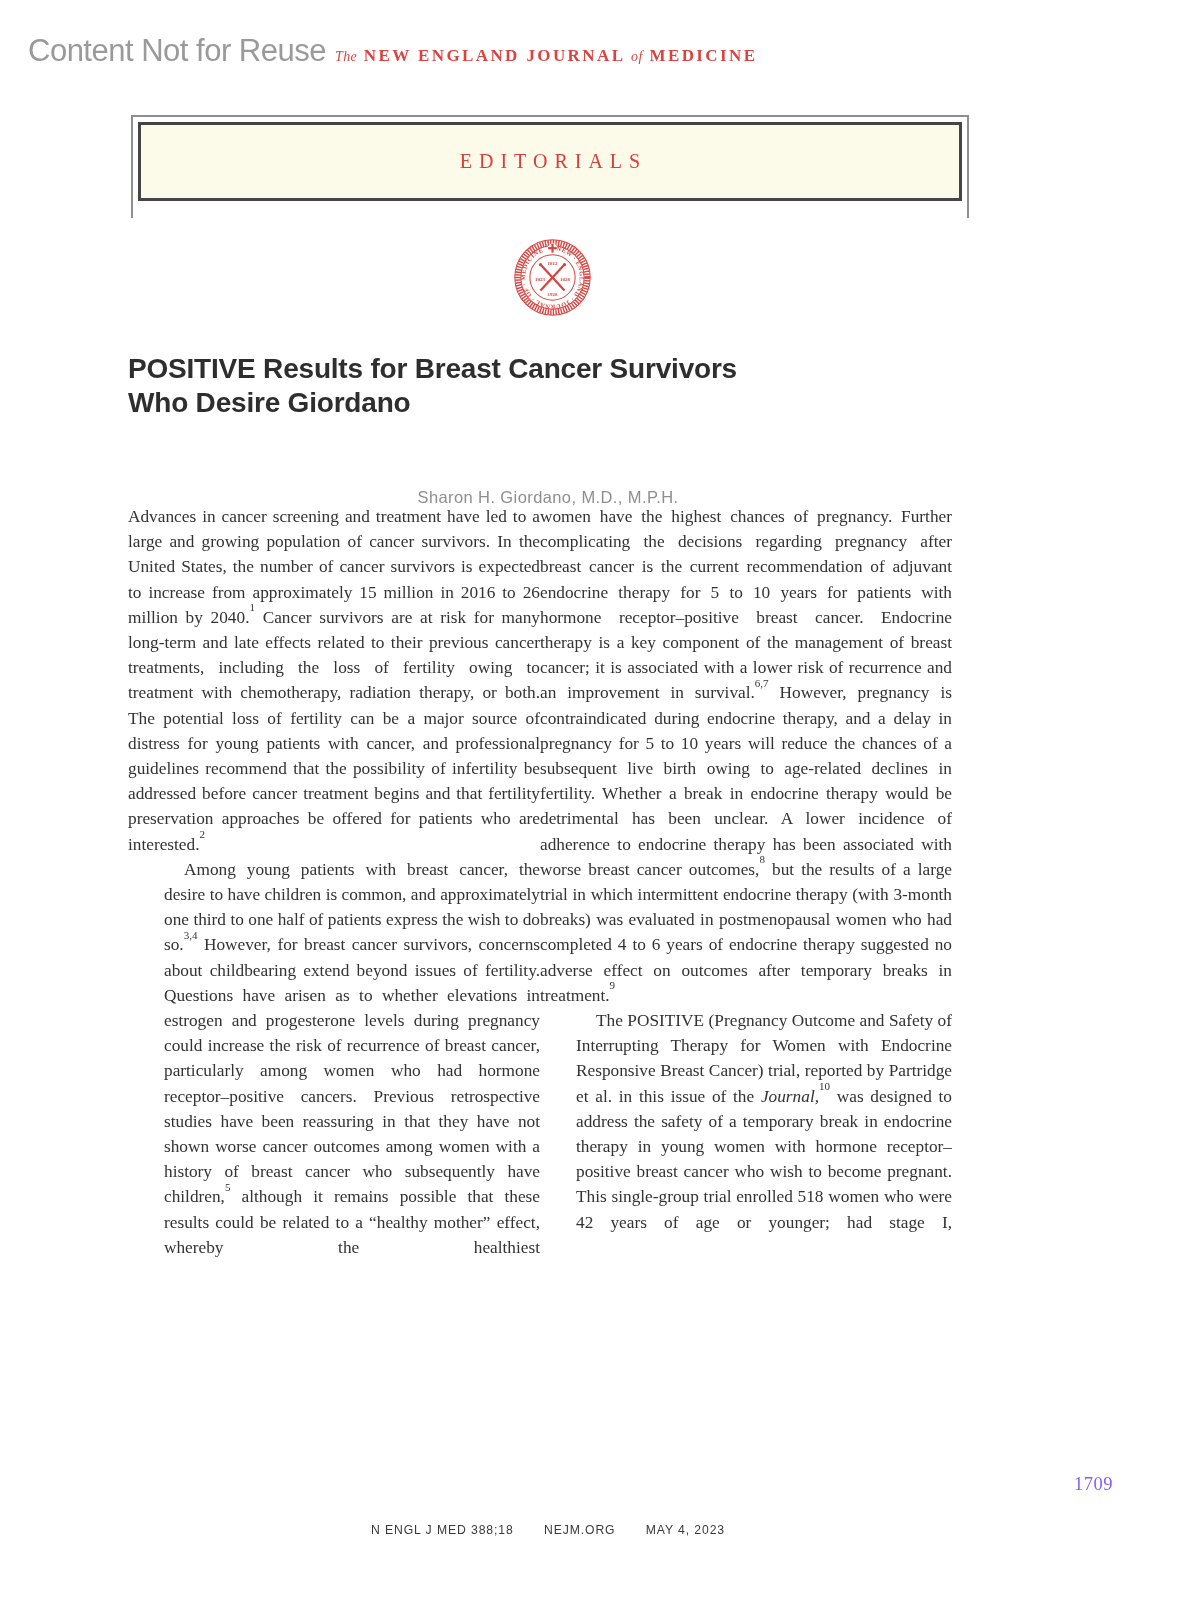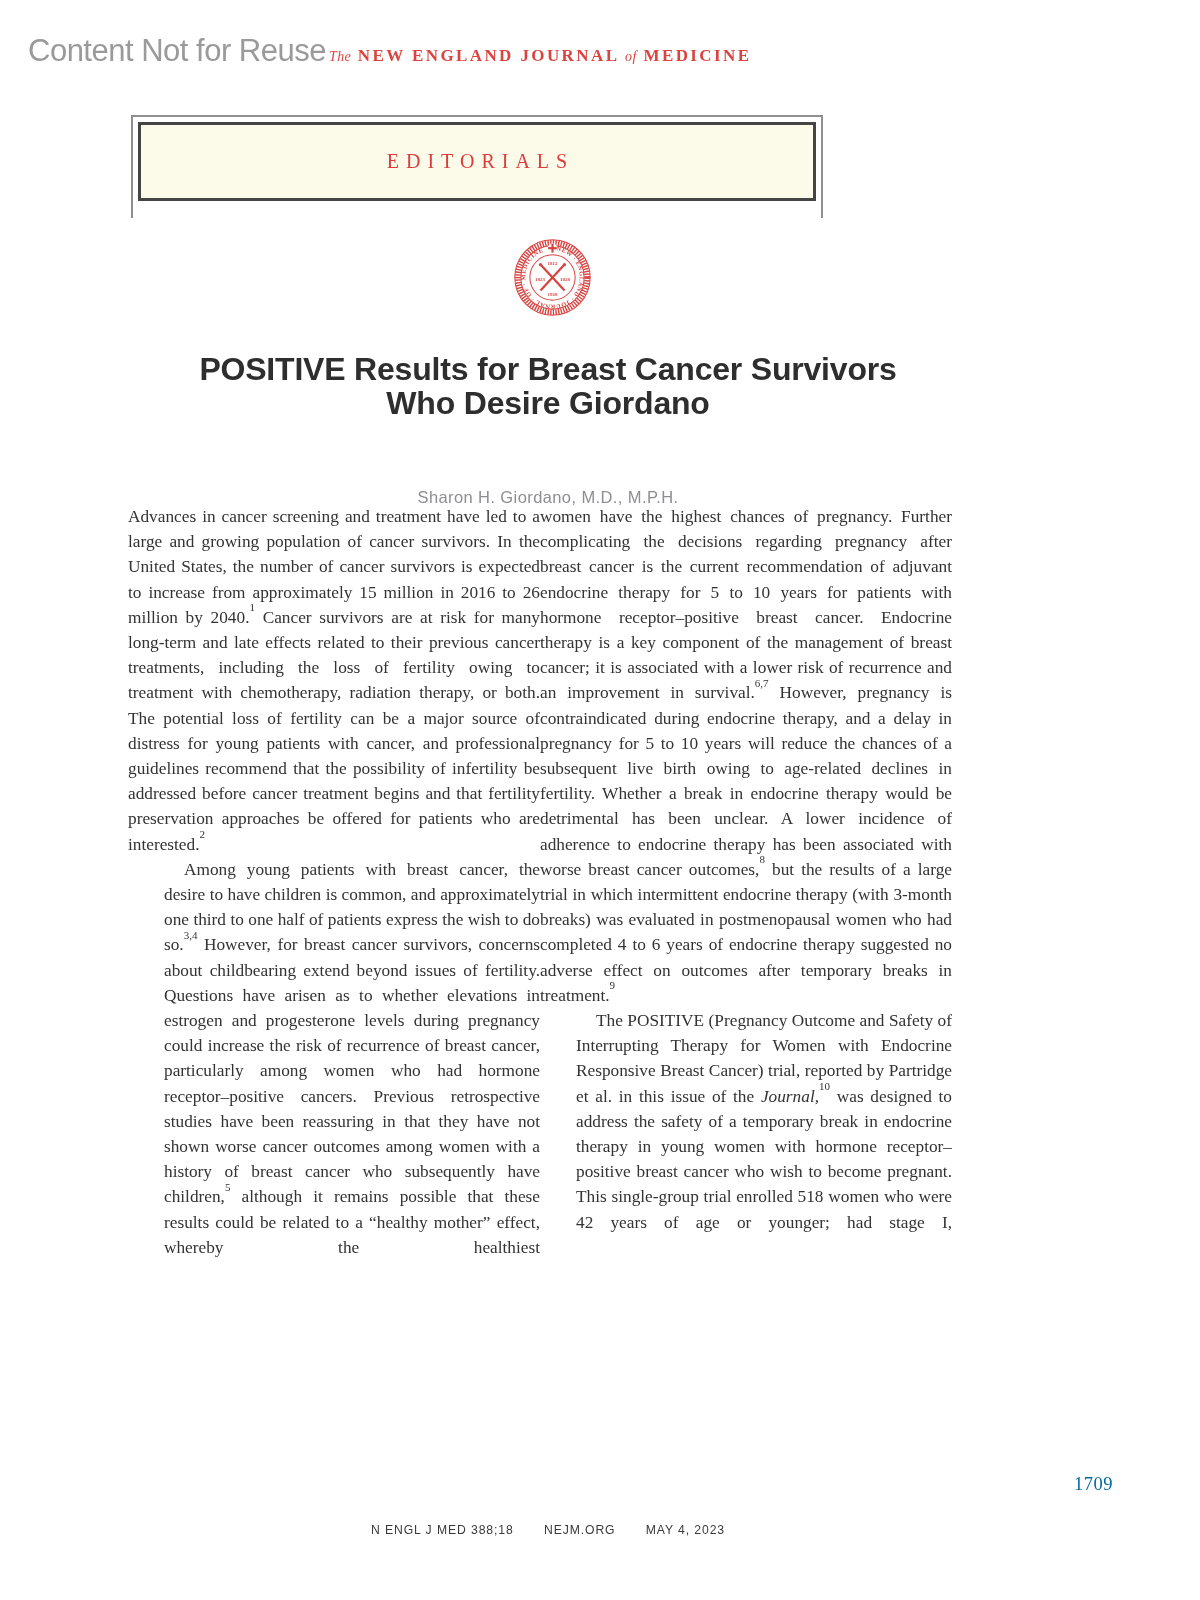--- a/index.html
+++ b/index.html
@@ -3,57 +3,57 @@
 <meta charset="utf-8">
 <style>
   * { margin:0; padding:0; box-sizing:border-box; }
   html,body { background:#ffffff; }
   body { width:1200px; height:1600px; position:relative; font-family:"Liberation Serif", serif; }
   .page { position:absolute; inset:0; background:#fff; overflow:hidden;border-radius:11px; }
 
   
   .topbar { position:absolute; top:33px; left:28px; display:flex; align-items:baseline; white-space:nowrap; }
   .watermark { font-family:"Liberation Sans", sans-serif; font-size:31px; color:#9A9A9A; letter-spacing:-0.5px; }
-  .masthead { color:#DC4340; font-size:17px; font-weight:700; letter-spacing:2.4px; margin-left:3px; }
+  .masthead { color:#DC4340; font-size:17px; font-weight:700; letter-spacing:2.4px; margin-left:9px; }
   .masthead i { font-style:italic; font-weight:400; font-size:14px; letter-spacing:0.4px; }
   .masthead span { font-weight:700; }
 
   
-  .banner-outer { position:absolute; left:131px; top:115px; width:692px; height:103px;
+  .banner-outer { position:absolute; left:131px; top:115px; width:838px; height:103px;
                   border-top:2px solid #8F8F8F; border-left:2px solid #8F8F8F; border-right:2px solid #8F8F8F; }
   .banner-inner { position:absolute; left:5px; right:5px; top:5px; height:79px; background:#FCFAE9;
                   border:3px solid #454545; display:flex; align-items:center; justify-content:center; }
   .banner-label { color:#DC3C3C; font-size:20px; letter-spacing:7px; padding-left:7px; font-weight:400; }
 
   
   .seal { position:absolute; left:510px; top:235px; width:85px; height:85px; }
   .seal .ringtext { font-family:"Liberation Serif", serif; font-size:6.8px; font-weight:700; fill:#D8423F; letter-spacing:0.55px; }
   .seal .yr { font-family:"Liberation Serif", serif; font-size:5.4px; font-weight:700; fill:#D8423F; text-anchor:middle; }
 
   
-  .title { position:absolute; left:128px; width:840px; top:352px; text-align:center;
-           font-family:"Liberation Sans", sans-serif; font-weight:700; font-size:32px; line-height:34px;
+  .title { position:absolute; left:128px; width:840px; top:352px; text-align:left;
+           font-family:"Liberation Sans", sans-serif; font-weight:700; font-size:28px; line-height:34px;
            color:#2E2E2E; letter-spacing:-0.2px; }
   .author { position:absolute; left:128px; width:840px; top:452px; text-align:center;
             font-family:"Liberation Sans", sans-serif; font-size:16.5px; color:#8E8E92; letter-spacing:0.4px;margin-top:36px; }
 
   
   .cols { position:absolute; left:128px; top:504px; width:840px; display:flex; }
   .col { width:412px; flex:0 0 412px; }
   .bp { font-size:17.3px; line-height:25.2px; text-align:justify; color:#333333; }
   .bp.ind { text-indent:20px; }
   .bp.cont { text-align-last:justify;margin-left:36px; }
   .bp sup { font-size:11px; line-height:0; position:relative; top:-5px; }
   .bp i { }
 
   
   .footer { position:absolute; left:128px; width:840px; top:1484px; text-align:center;
             font-family:"Liberation Sans", sans-serif; font-size:12.2px; color:#3A3A3A; letter-spacing:0.9px;margin-top:39px; }
   .footer span { margin:0 13px; }
-  .pageno { position:absolute; right:87px; top:1474px; font-size:18.5px; color:#0369a1; letter-spacing:0.5px; }
+  .pageno { position:absolute; right:87px; top:1474px; font-size:18.5px; color:#8b5cf6; letter-spacing:0.5px; }
 </style>
 </head>
 <body>
 
 <div class="page">
 
   <div class="topbar">
     <div class="watermark">Content Not for Reuse</div>
     <div class="masthead"><i>The</i><span> NEW ENGLAND JOURNAL </span><i>of</i><span> MEDICINE</span></div>
   </div>

